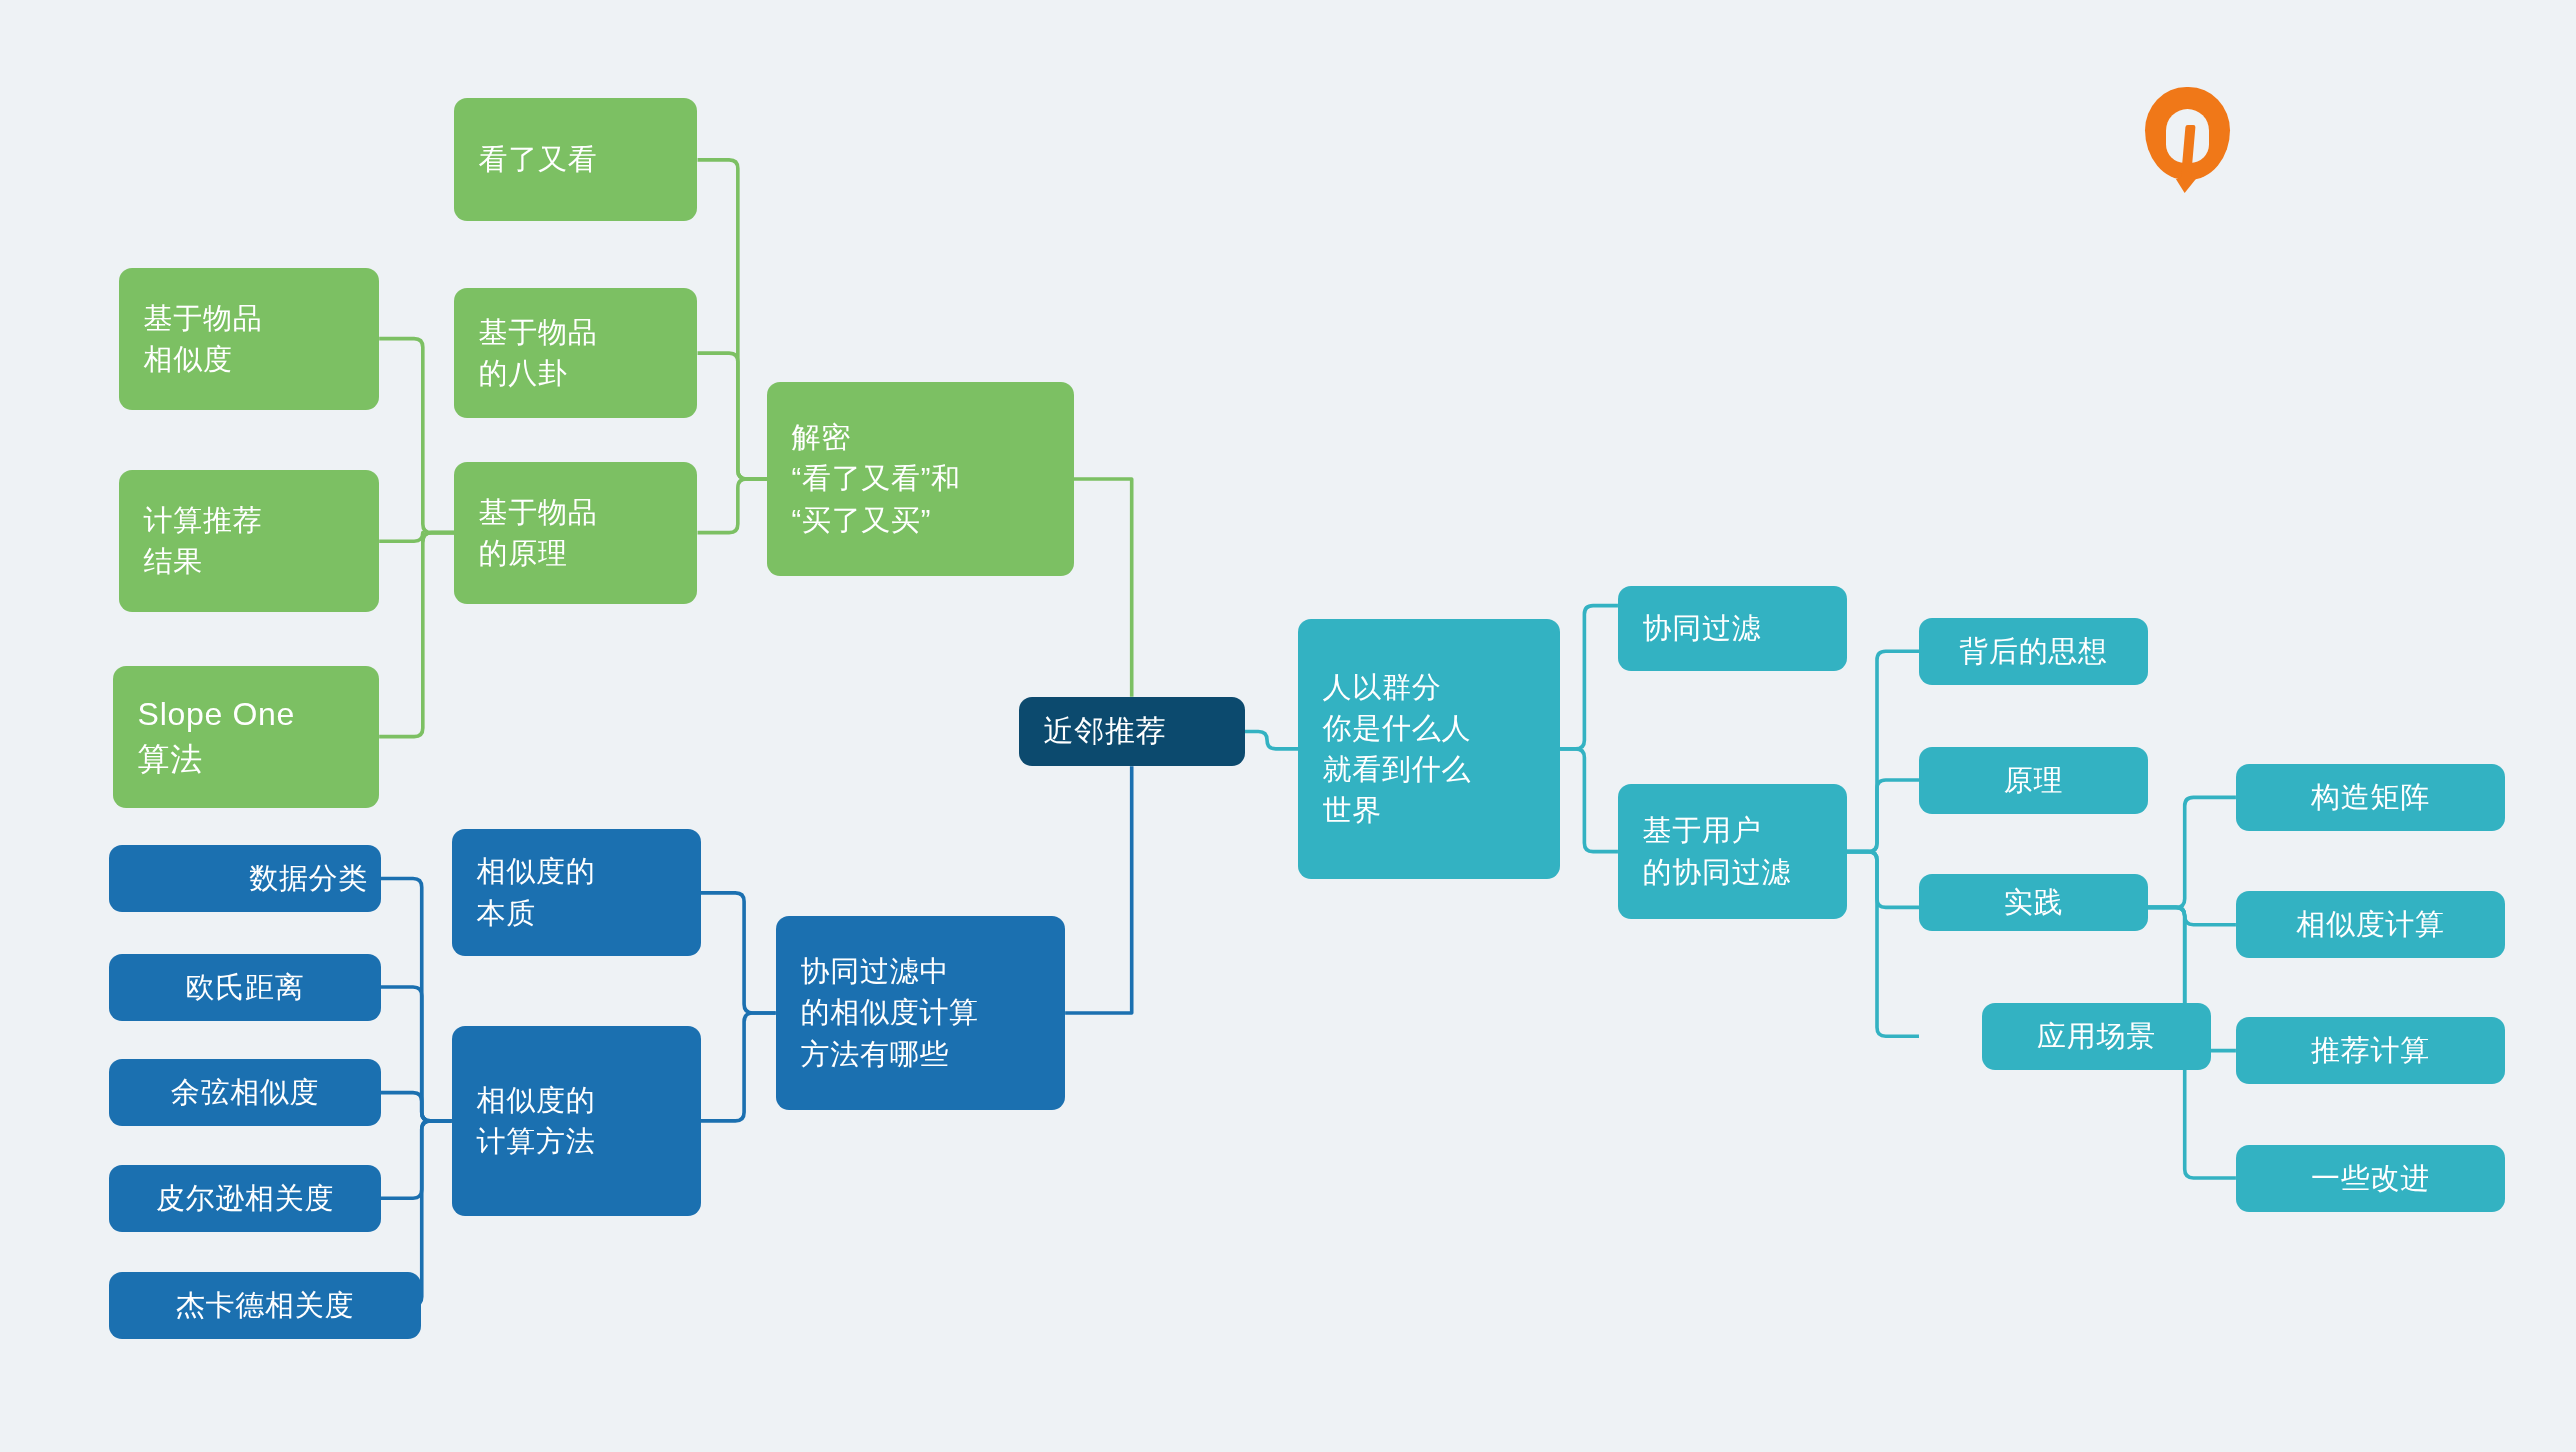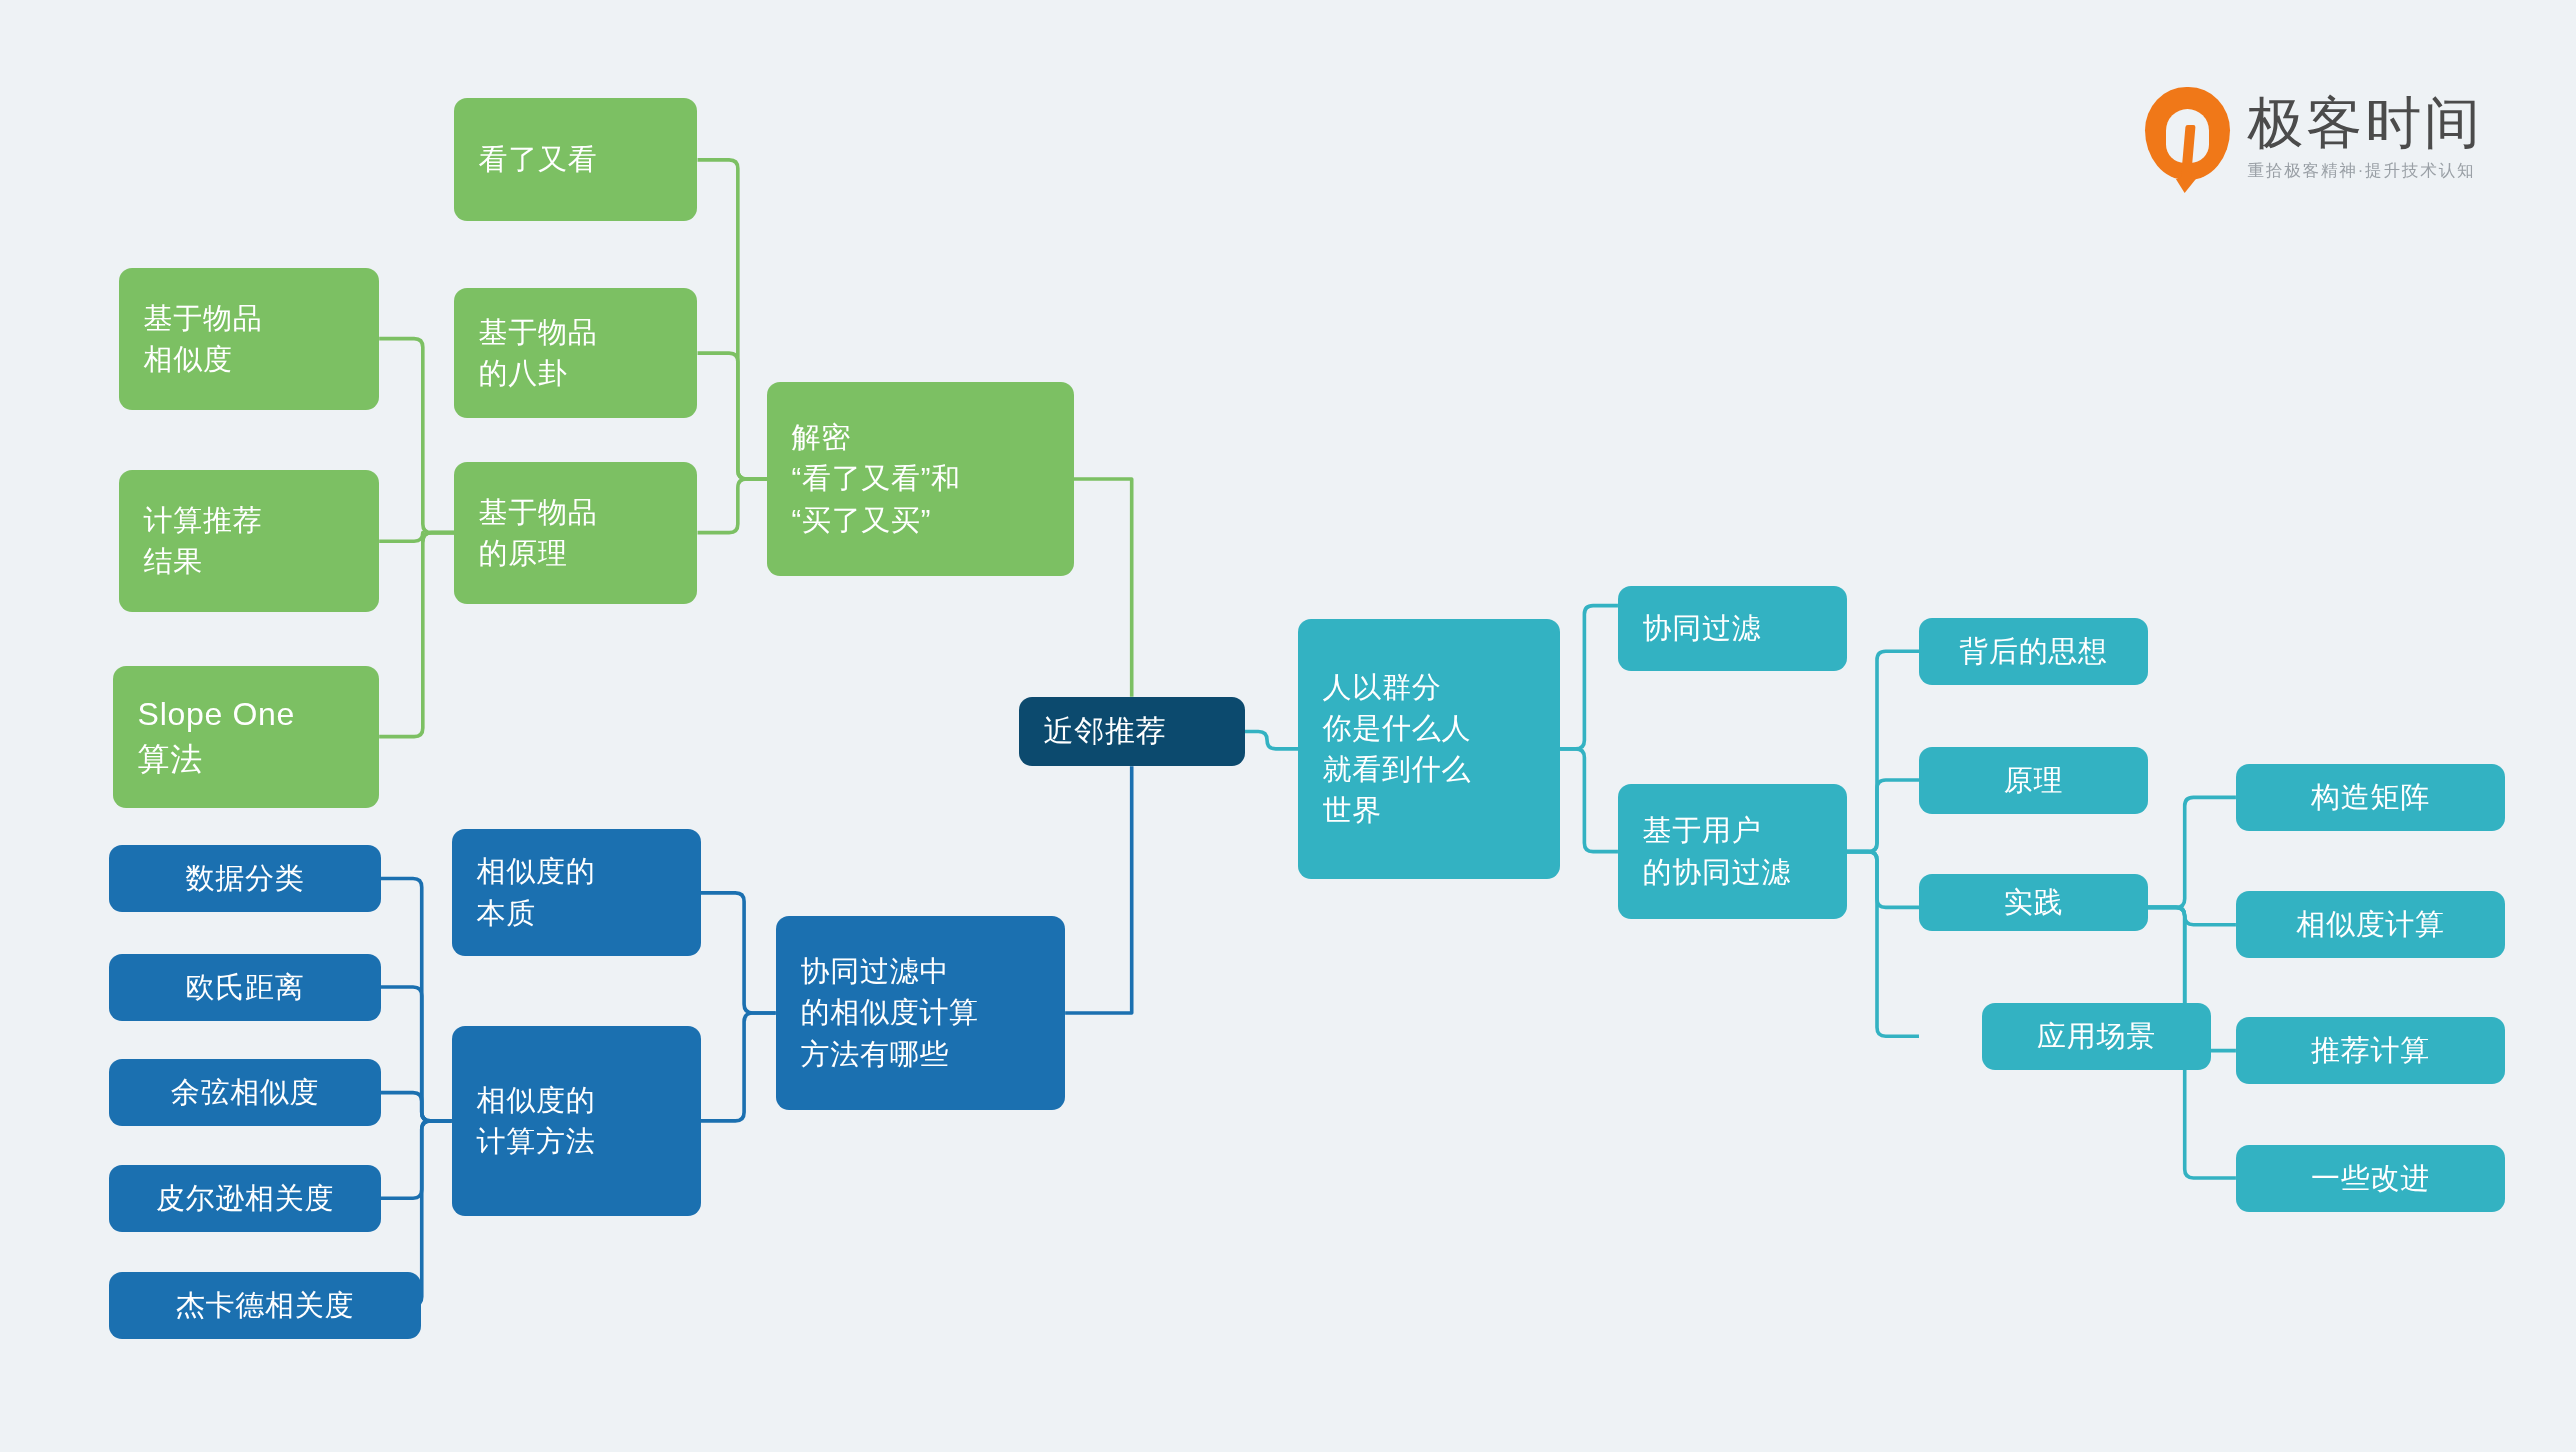--- a/index.html
+++ b/index.html
@@ -179,21 +179,21 @@
 结果</span></div>
       <div class="node green" style="left: 113px; top: 666px; width: 266px; height: 142px; font-size: 32px;"><span>Slope One
 算法</span></div>
       <div class="node blue" style="left: 776px; top: 916px; width: 289px; height: 194px; font-size: 29px;"><span>协同过滤中
 的相似度计算
 方法有哪些</span></div>
       <div class="node blue" style="left: 452px; top: 829px; width: 249px; height: 127px; font-size: 29px;"><span>相似度的
 本质</span></div>
       <div class="node blue" style="left: 452px; top: 1026px; width: 249px; height: 190px; font-size: 29px;"><span>相似度的
 计算方法</span></div>
-      <div class="node blue center-text" style="left: 109px; top: 845px; width: 272px; height: 67px; font-size: 29px;"><span>数据分类</span></div>
+      <div class="node blue center-text" style="left: 109px; top: 845px; width: 272px; height: 67px; font-size: 29px; justify-content: flex-end;"><span>数据分类</span></div>
       <div class="node blue center-text" style="left: 109px; top: 954px; width: 272px; height: 67px; font-size: 29px;"><span>欧氏距离</span></div>
       <div class="node blue center-text" style="left: 109px; top: 1059px; width: 272px; height: 67px; font-size: 29px;"><span>余弦相似度</span></div>
       <div class="node blue center-text" style="left: 109px; top: 1165px; width: 272px; height: 67px; font-size: 29px;"><span>皮尔逊相关度</span></div>
       <div class="node blue center-text" style="left: 109px; top: 1272px; width: 312px; height: 67px; font-size: 29px;"><span>杰卡德相关度</span></div>
       <div class="node teal" style="left: 1298px; top: 619px; width: 262px; height: 260px; font-size: 29px;"><span>人以群分
 你是什么人
 就看到什么
 世界</span></div>
       <div class="node teal" style="left: 1618px; top: 563px; width: 229px; height: 85px; font-size: 29px; margin-top: 23px;"><span>协同过滤</span></div>
       <div class="node teal" style="left: 1618px; top: 784px; width: 229px; height: 135px; font-size: 29px;"><span>基于用户
@@ -207,20 +207,16 @@
       <div class="node teal center-text" style="left: 2236px; top: 1017px; width: 269px; height: 67px; font-size: 29px;"><span>推荐计算</span></div>
       <div class="node teal center-text" style="left: 2236px; top: 1145px; width: 269px; height: 67px; font-size: 29px;"><span>一些改进</span></div>
     </div>
 
   <div id="logo">
     <div id="logo-mark">
       <div class="drop"></div>
       <div class="hole"></div>
       <div class="needle"></div>
     </div>
-    <div id="logo-text">
-      <div id="logo-title">极客时间</div>
-      <div id="logo-tagline">重拾极客精神·提升技术认知</div>
-    </div>
   </div>
 
 </div>
 
 
 </body></html>

